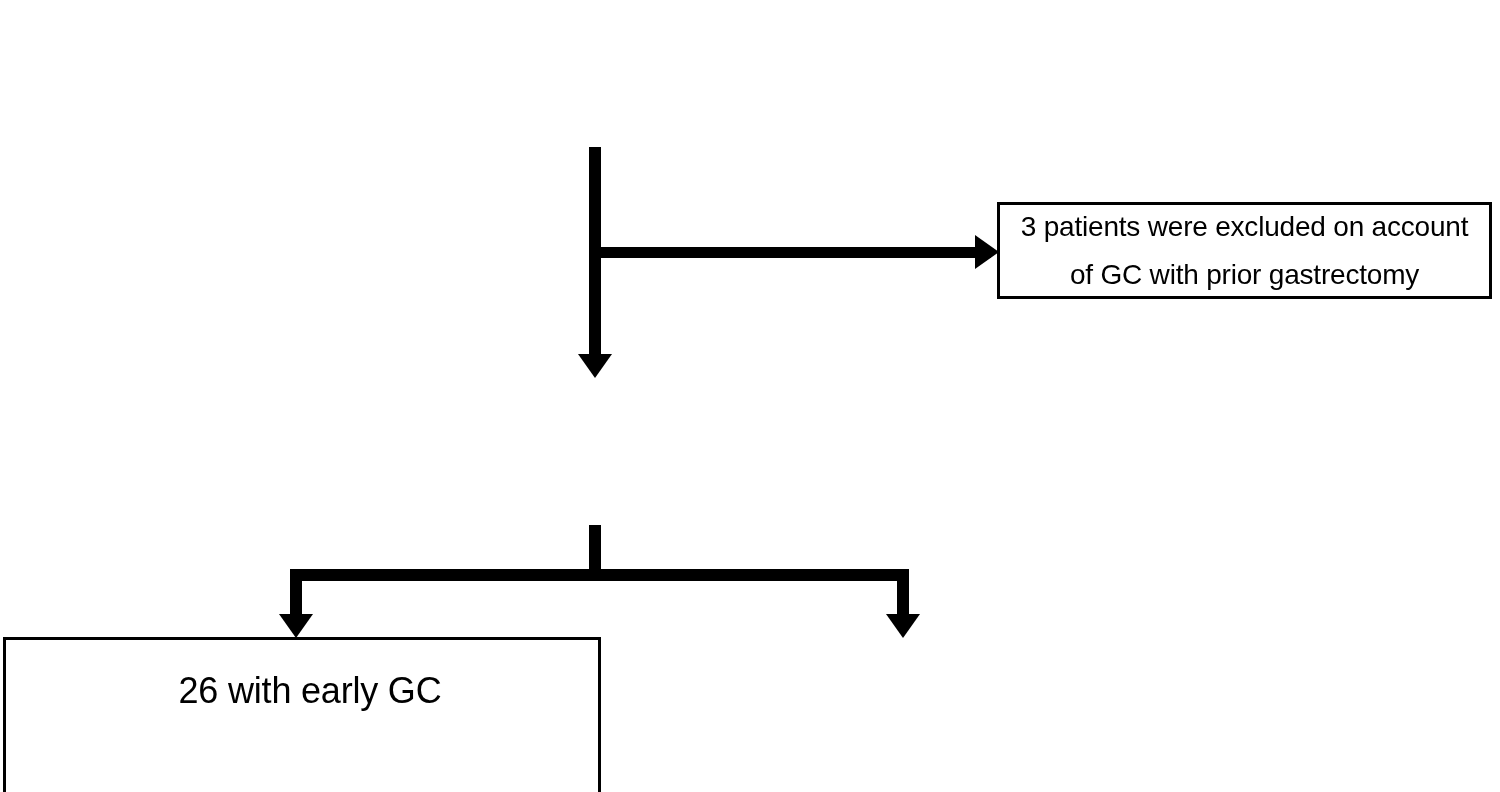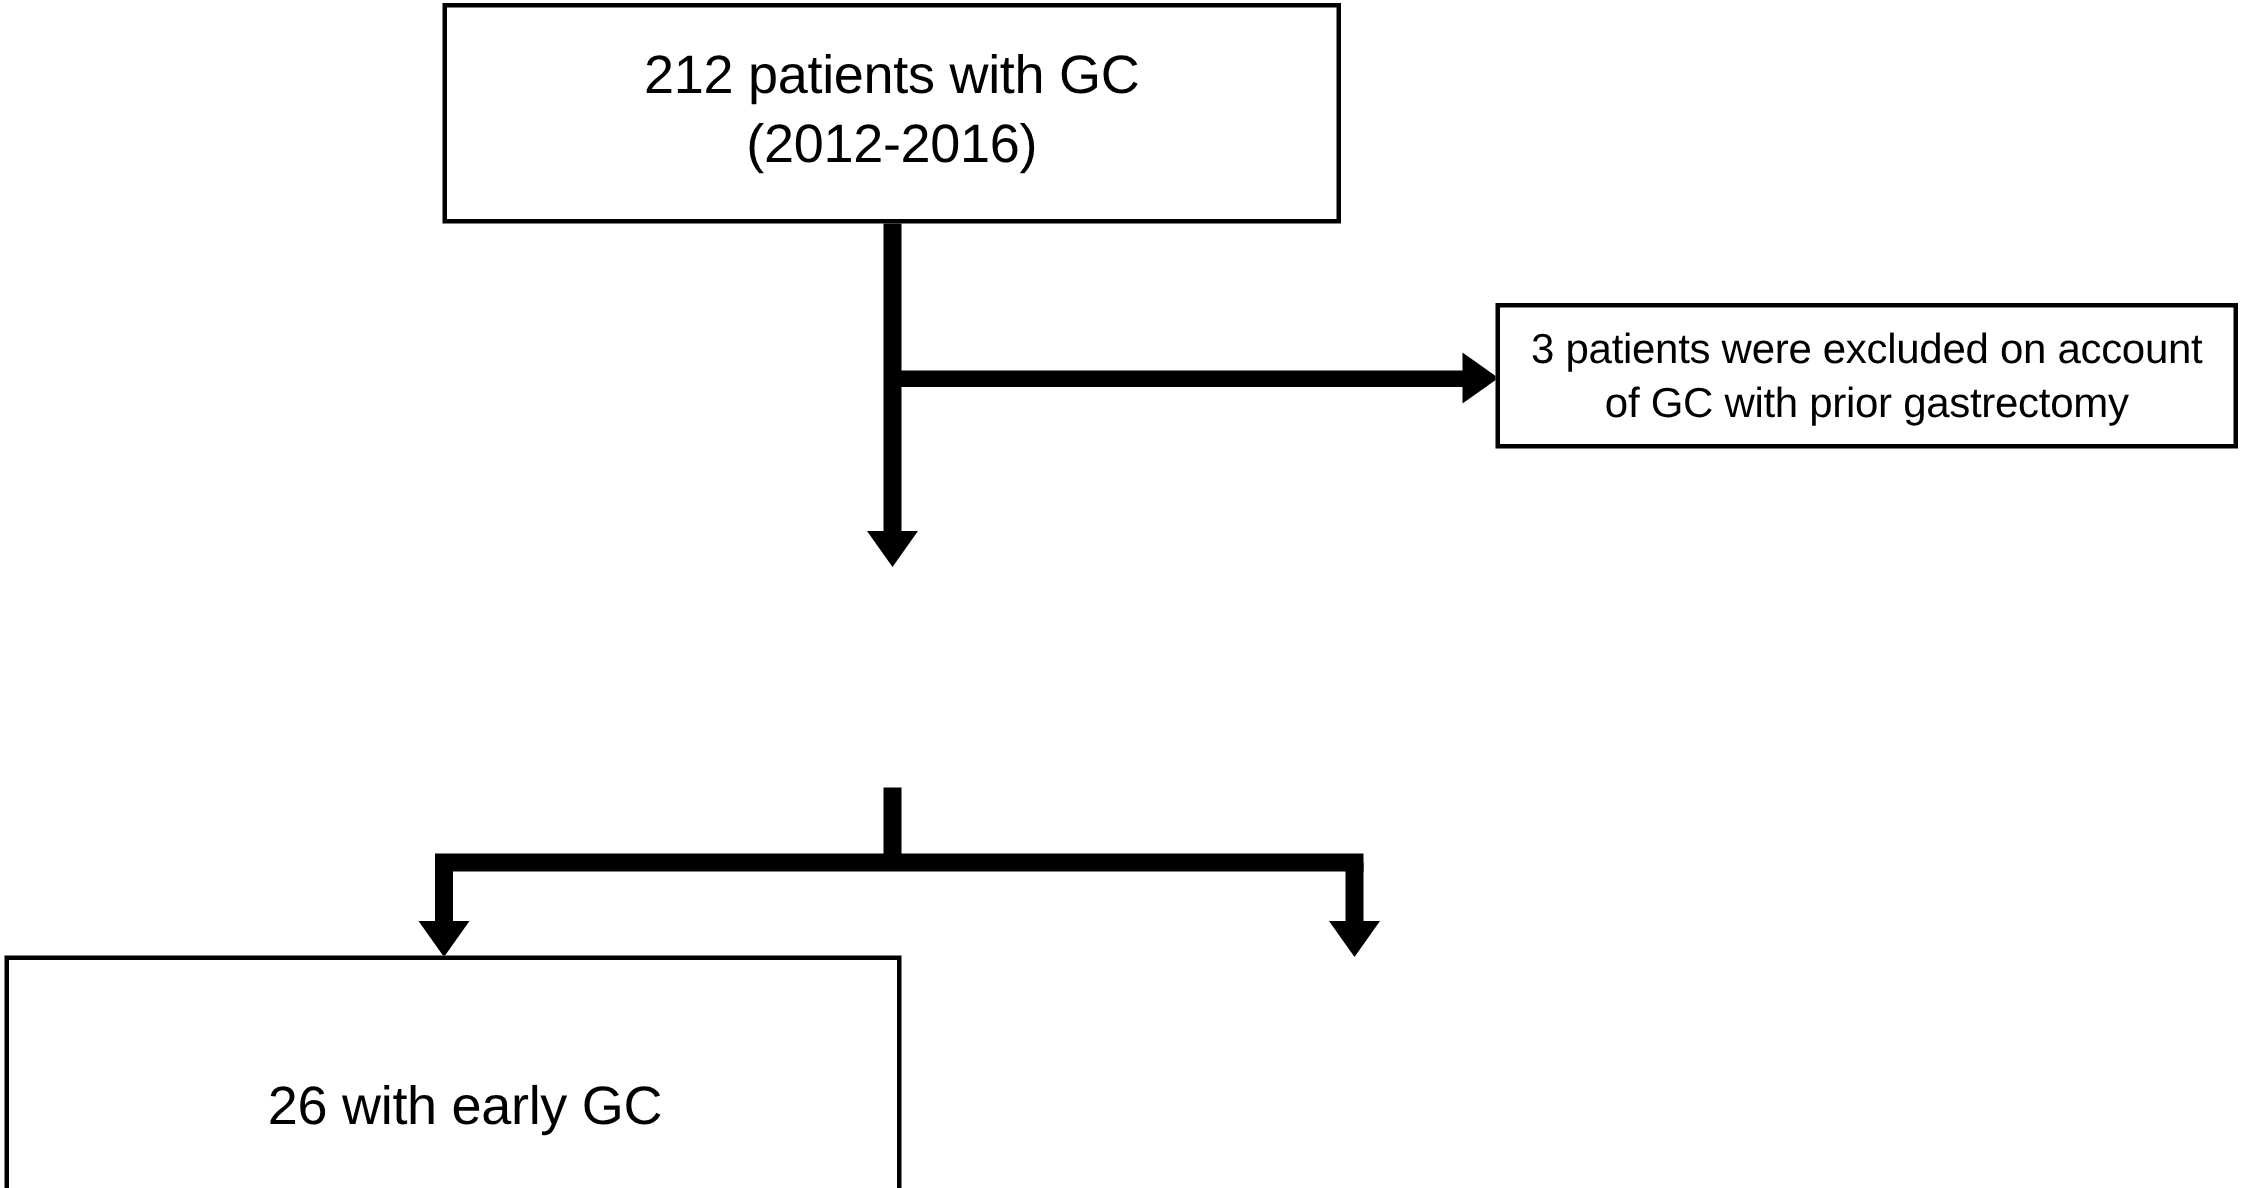--- a/index.html
+++ b/index.html
@@ -39,34 +39,34 @@
     align-items: flex-start;
   }
   #box-top .txt { padding-top: 22px; }
 
   #box-excluded {
     left: 997px; top: 202px; width: 495px; height: 97px;
     align-items: center;
   }
   #box-excluded .txt {
     font-size: 28px;
-    line-height: 36px;
+    line-height: 48px;
   }
 
   #box-included {
     left: 296px; top: 375px; width: 599px; height: 153px;
     align-items: flex-start;
   }
   #box-included .txt { padding-top: 45px; }
 
   #box-early {
     left: 3px; top: 637px; width: 598px; height: 160px;
     align-items: flex-start;
   }
-  #box-early .txt { padding-top: 74px; margin-left: 16px; }
+  #box-early .txt { padding-top: 28px; margin-left: 16px; }
 
   #box-advanced {
     left: 617px; top: 637px; width: 600px; height: 146px;
     align-items: flex-start;
   }
   #box-advanced .txt { padding-top: 62px; }
 
   
   .conn {
     position: absolute;
@@ -118,24 +118,20 @@
   <div class="conn" id="trunk-lower"></div>
   <div class="conn" id="split-bar"></div>
   <div class="conn" id="leg-left"></div>
   <div class="conn" id="leg-right"></div>
 
   <div class="arrow-down" id="arrowhead-included"></div>
   <div class="arrow-right" id="arrowhead-excluded"></div>
   <div class="arrow-down" id="arrowhead-early"></div>
   <div class="arrow-down" id="arrowhead-advanced"></div>
 
-  <div class="box" id="box-top">
-    <span class="txt">212 patients with GC
-(2012-2016)</span>
-  </div>
 
   <div class="box" id="box-excluded">
     <span class="txt">3 patients were excluded on account
 of GC with prior gastrectomy</span>
   </div>
 
 
   <div class="box" id="box-early">
     <span class="txt">26 with early GC</span>
   </div>

